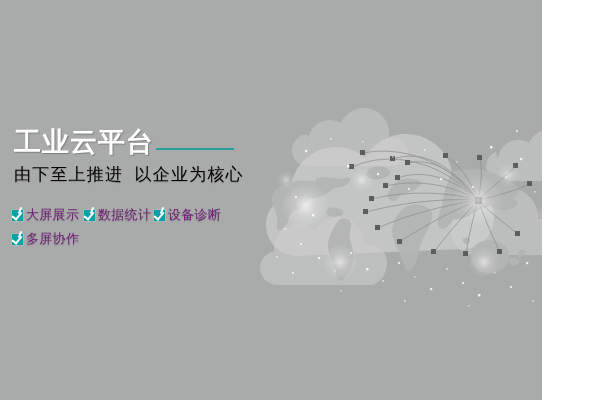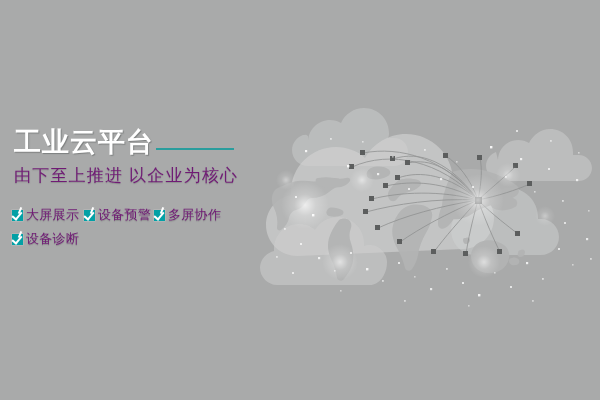--- a/index.html
+++ b/index.html
@@ -8,21 +8,21 @@
   }
   body {
     width: 600px;
     height: 400px;
     overflow: hidden;
     font-family: "Liberation Sans", "DejaVu Sans", sans-serif;
   }
 
   #banner {
     position: relative;
-    width: 600px;
+    width: 542px;
     height: 400px;
     background: #a9aaaa;
     overflow: hidden;
   }
 
   
   #artwork {
     position: absolute;
     left: 0;
     top: 0;
@@ -59,25 +59,26 @@
     width: 78px;
     height: 2px;
     background: #2a9d9d;
     margin-left: 2px;
     margin-bottom: 8px;
   }
 
   #page-subtitle {
     margin-top: 7px;
     font-size: 17px;
-    color: #701a75;
+    color: #000000;
     letter-spacing: 1.2px;
     line-height: 22px;
     white-space: nowrap;
     text-shadow: 0 1px 1px rgba(90,92,92,0.35);
+    font-family: Liberation Mono, monospace;
   }
 
   
   #feature-list {
     position: absolute;
     left: 12px;
     top: 203px;
     display: grid;
     grid-template-columns: 72px 70px auto;
     grid-auto-rows: 24px;
@@ -312,27 +313,27 @@
 
   <div id="feature-list">
 
     <div class="feature-item">
       <span class="check-box"></span>
       <span class="feature-label">大屏展示</span>
     </div>
 
     <div class="feature-item">
       <span class="check-box"></span>
-      <span class="feature-label">设备预警</span>
-    </div>
-
+      <span class="feature-label">数据统计</span>
+    </div>
+
+    <div class="feature-item">
+      <span class="check-box"></span>
+      <span class="feature-label">设备诊断</span>
+    </div>
     <div class="feature-item">
       <span class="check-box"></span>
       <span class="feature-label">多屏协作</span>
     </div>
-    <div class="feature-item">
-      <span class="check-box"></span>
-      <span class="feature-label">设备诊断</span>
-    </div>
 
   </div>
 
 </div>
 
 </body></html>

